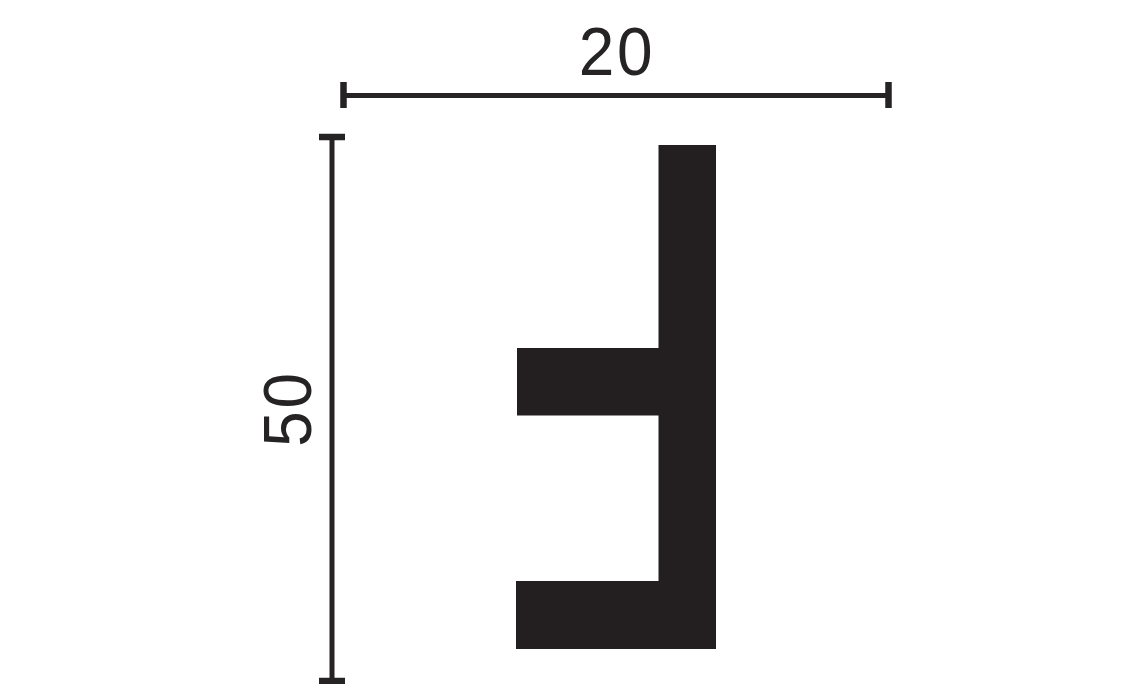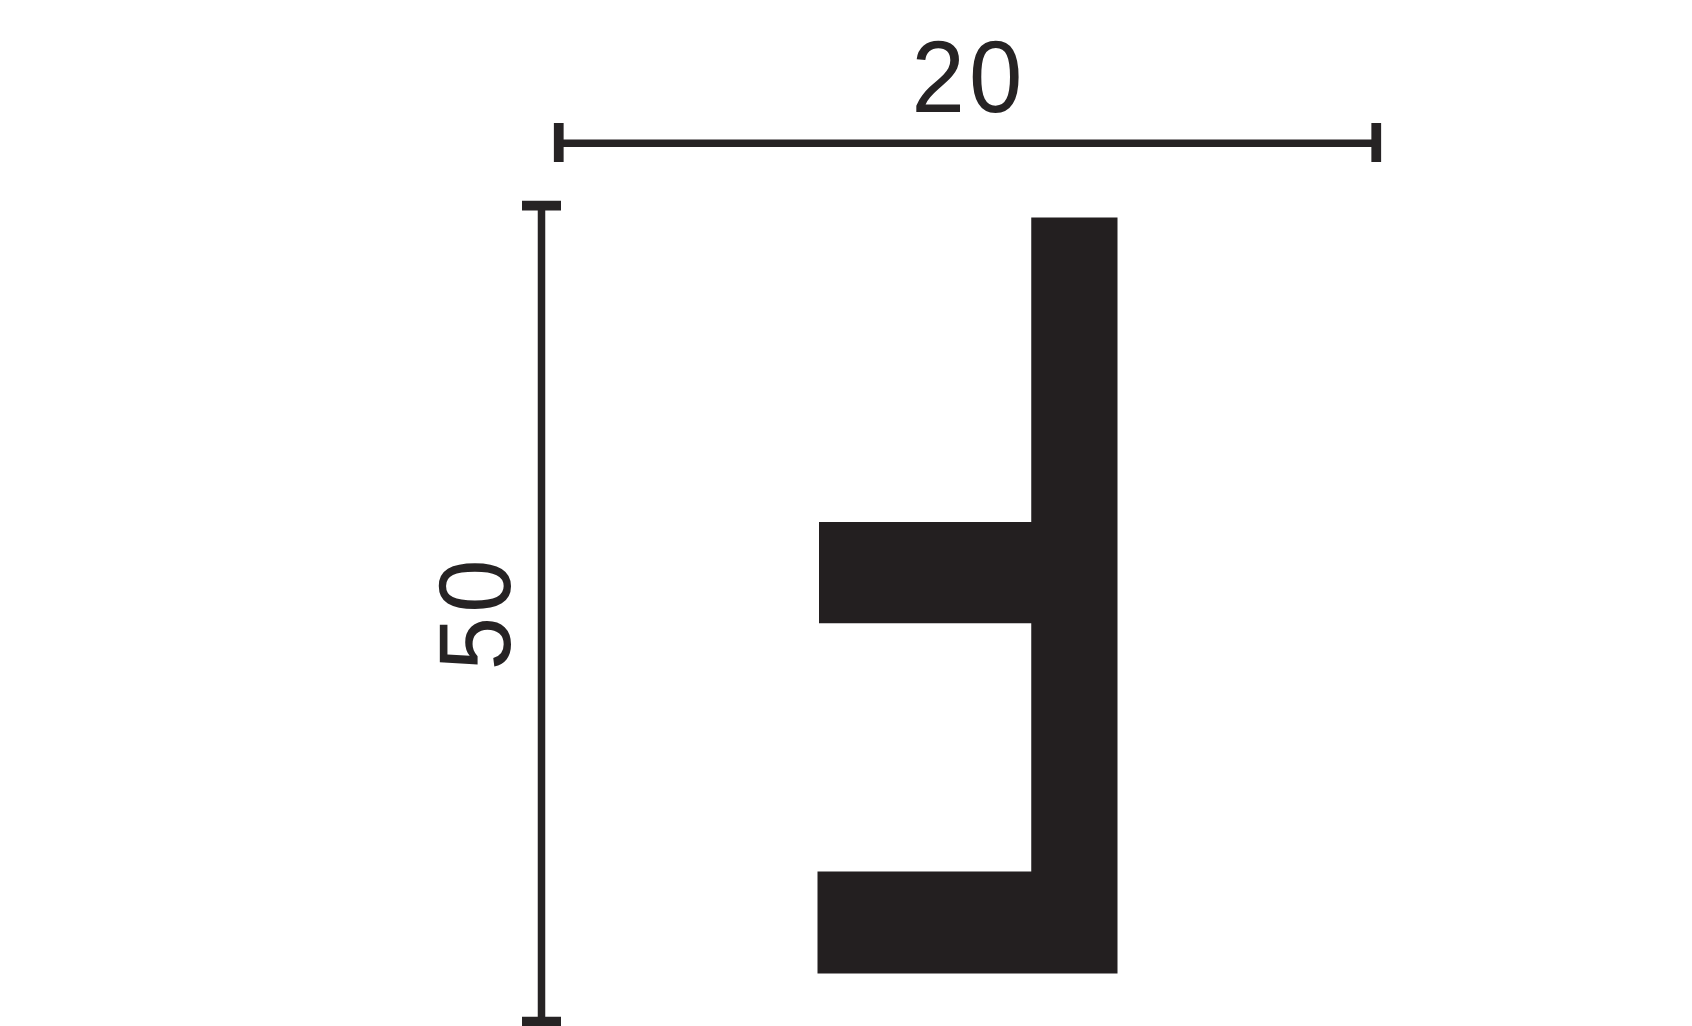--- a/index.html
+++ b/index.html
@@ -1,16 +1,16 @@
 <!DOCTYPE html>
 <html><head>
 <meta charset="utf-8">
 <style>
   html,body{margin:0;padding:0;background:#ffffff;}
-  .page{position:relative;width:957px;height:684px;background:#ffffff;overflow:hidden;margin-left:29px;}
+  .page{position:relative;width:957px;height:684px;background:#ffffff;overflow:hidden;}
   svg{position:absolute;left:0;top:0;}
   text{font-family:"Liberation Sans",sans-serif;fill:#262324;}
 </style>
 </head>
 <body>
 <div class="page">
 <svg width="1128" height="684" viewBox="0 0 1128 684">
 
   <g>
     <line x1="344" y1="95.5" x2="888" y2="95.5" stroke="#262324" stroke-width="5"></line>

